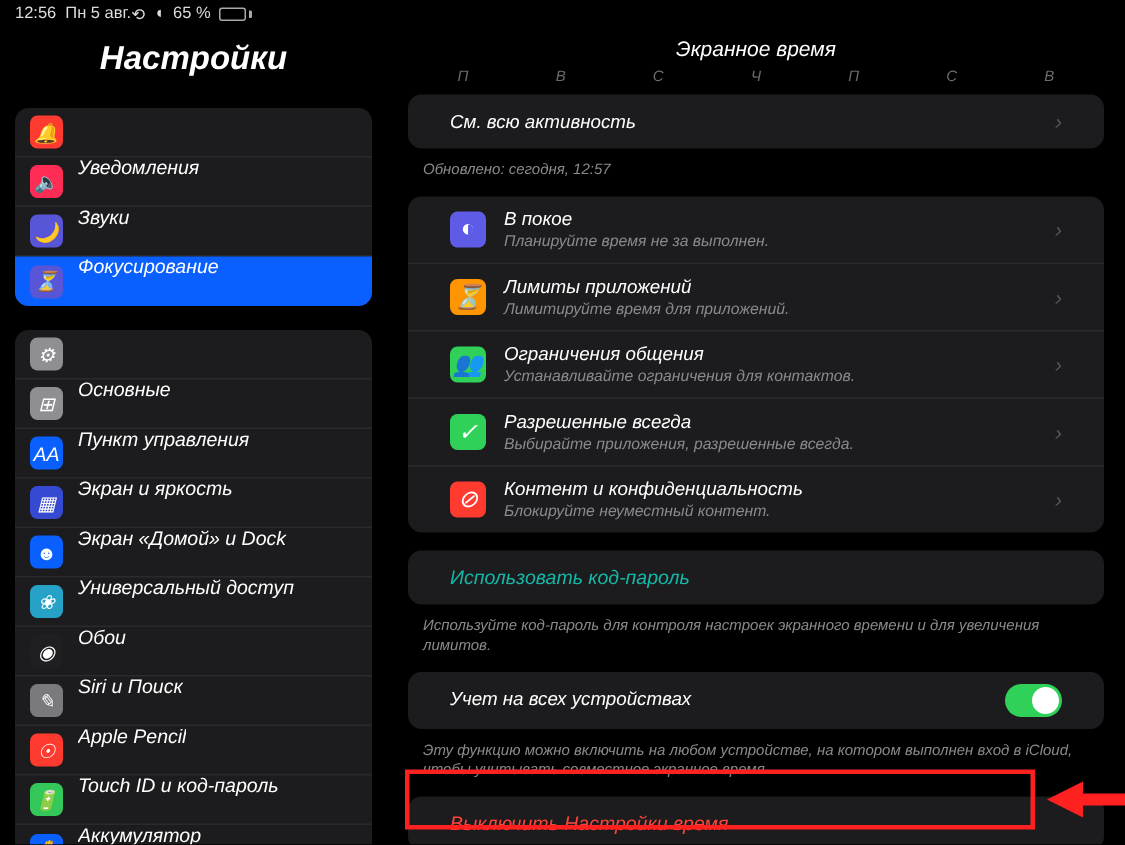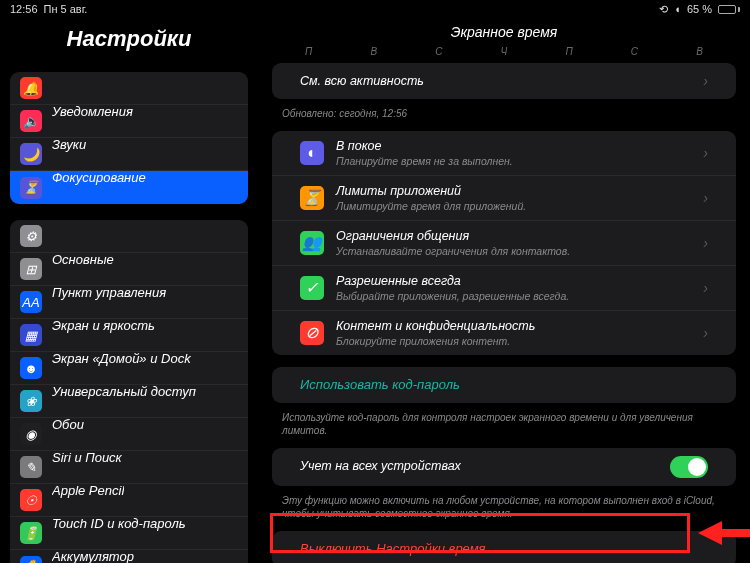--- a/index.html
+++ b/index.html
@@ -1,17 +1,17 @@
 <!DOCTYPE html>
 <html><head>
 <meta charset="utf-8">
 <style>
 * { margin: 0; padding: 0; box-sizing: border-box; font-family: -apple-system, "Helvetica Neue", Arial, sans-serif; -webkit-font-smoothing: antialiased; }
 body { background: #000; color: #fff; width: 750px; height: 563px; overflow: hidden; position: relative; }
-.statusbar { height: 18px; display: flex; justify-content: space-between; align-items: center; padding: 0 10px; font-size: 11px; color: #ddd; }
+.statusbar { height: 18px; display: flex; align-items: center; padding: 0 10px; font-size: 11px; color: #ddd; }
 .statusbar .left, .statusbar .right { display: flex; gap: 6px; align-items: center; }
 .battery { display:inline-flex; align-items:center; gap:2px;}
 .battery-body { width:18px; height:9px; border:1px solid #aaa; border-radius:2px; position:relative; overflow:hidden;}
 .battery-fill { background:#e8c500; height:100%; width:65%; }
 .battery-cap { width:2px; height:5px; background:#aaa; border-radius:0 1px 1px 0;}
 .columns { display:flex; height: calc(100% - 18px); font-style: italic; }
 .sidebar { width: 258px; flex-shrink:0; background:#000; padding: 8px 10px 0 10px; overflow:hidden; }
 .sidebar-title { font-size: 22px; font-weight: 600; color:#fff; text-align:center; margin-bottom: 20px; }
 .group { background:#1c1c1e; border-radius:9px; margin-bottom:16px; overflow:hidden; }
 .item { display:flex; align-items:center; gap:10px; padding:6px 10px; height:33px; border-bottom:1px solid #2a2a2c; }
@@ -141,21 +141,21 @@
 
     <div class="panel">
       <div class="card">
         <div class="row">
           <div class="row-text">
               <div class="row-title">См. всю активность</div>
             </div>
           <span class="chev">›</span>
         </div>
       </div>
-      <div class="note" style="margin-top:-8px">Обновлено: сегодня, 12:56</div>
+      <div class="note" style="margin-top:-8px">Обновлено: сегодня, 12:57</div>
 
       <div class="card" id="features">
           <div class="row">
             <div class="row-icon" style="background: rgb(94, 92, 230); color: rgb(255, 255, 255);">◐</div>
             <div class="row-text">
               <div class="row-title">В покое</div>
               <div class="row-sub">Планируйте время не за выполнен.</div>
             </div>
             <span class="chev">›</span>
           </div>
@@ -180,21 +180,21 @@
             <div class="row-text">
               <div class="row-title">Разрешенные всегда</div>
               <div class="row-sub">Выбирайте приложения, разрешенные всегда.</div>
             </div>
             <span class="chev">›</span>
           </div>
           <div class="row">
             <div class="row-icon" style="background: rgb(255, 59, 48); color: rgb(255, 255, 255);">⊘</div>
             <div class="row-text">
               <div class="row-title">Контент и конфиденциальность</div>
-              <div class="row-sub">Блокируйте приложения контент.</div>
+              <div class="row-sub">Блокируйте неуместный контент.</div>
             </div>
             <span class="chev">›</span>
           </div>
         </div>
 
       <div class="card">
         <div class="row">
           <span class="link-row">Использовать код‑пароль</span>
         </div>
       </div>

